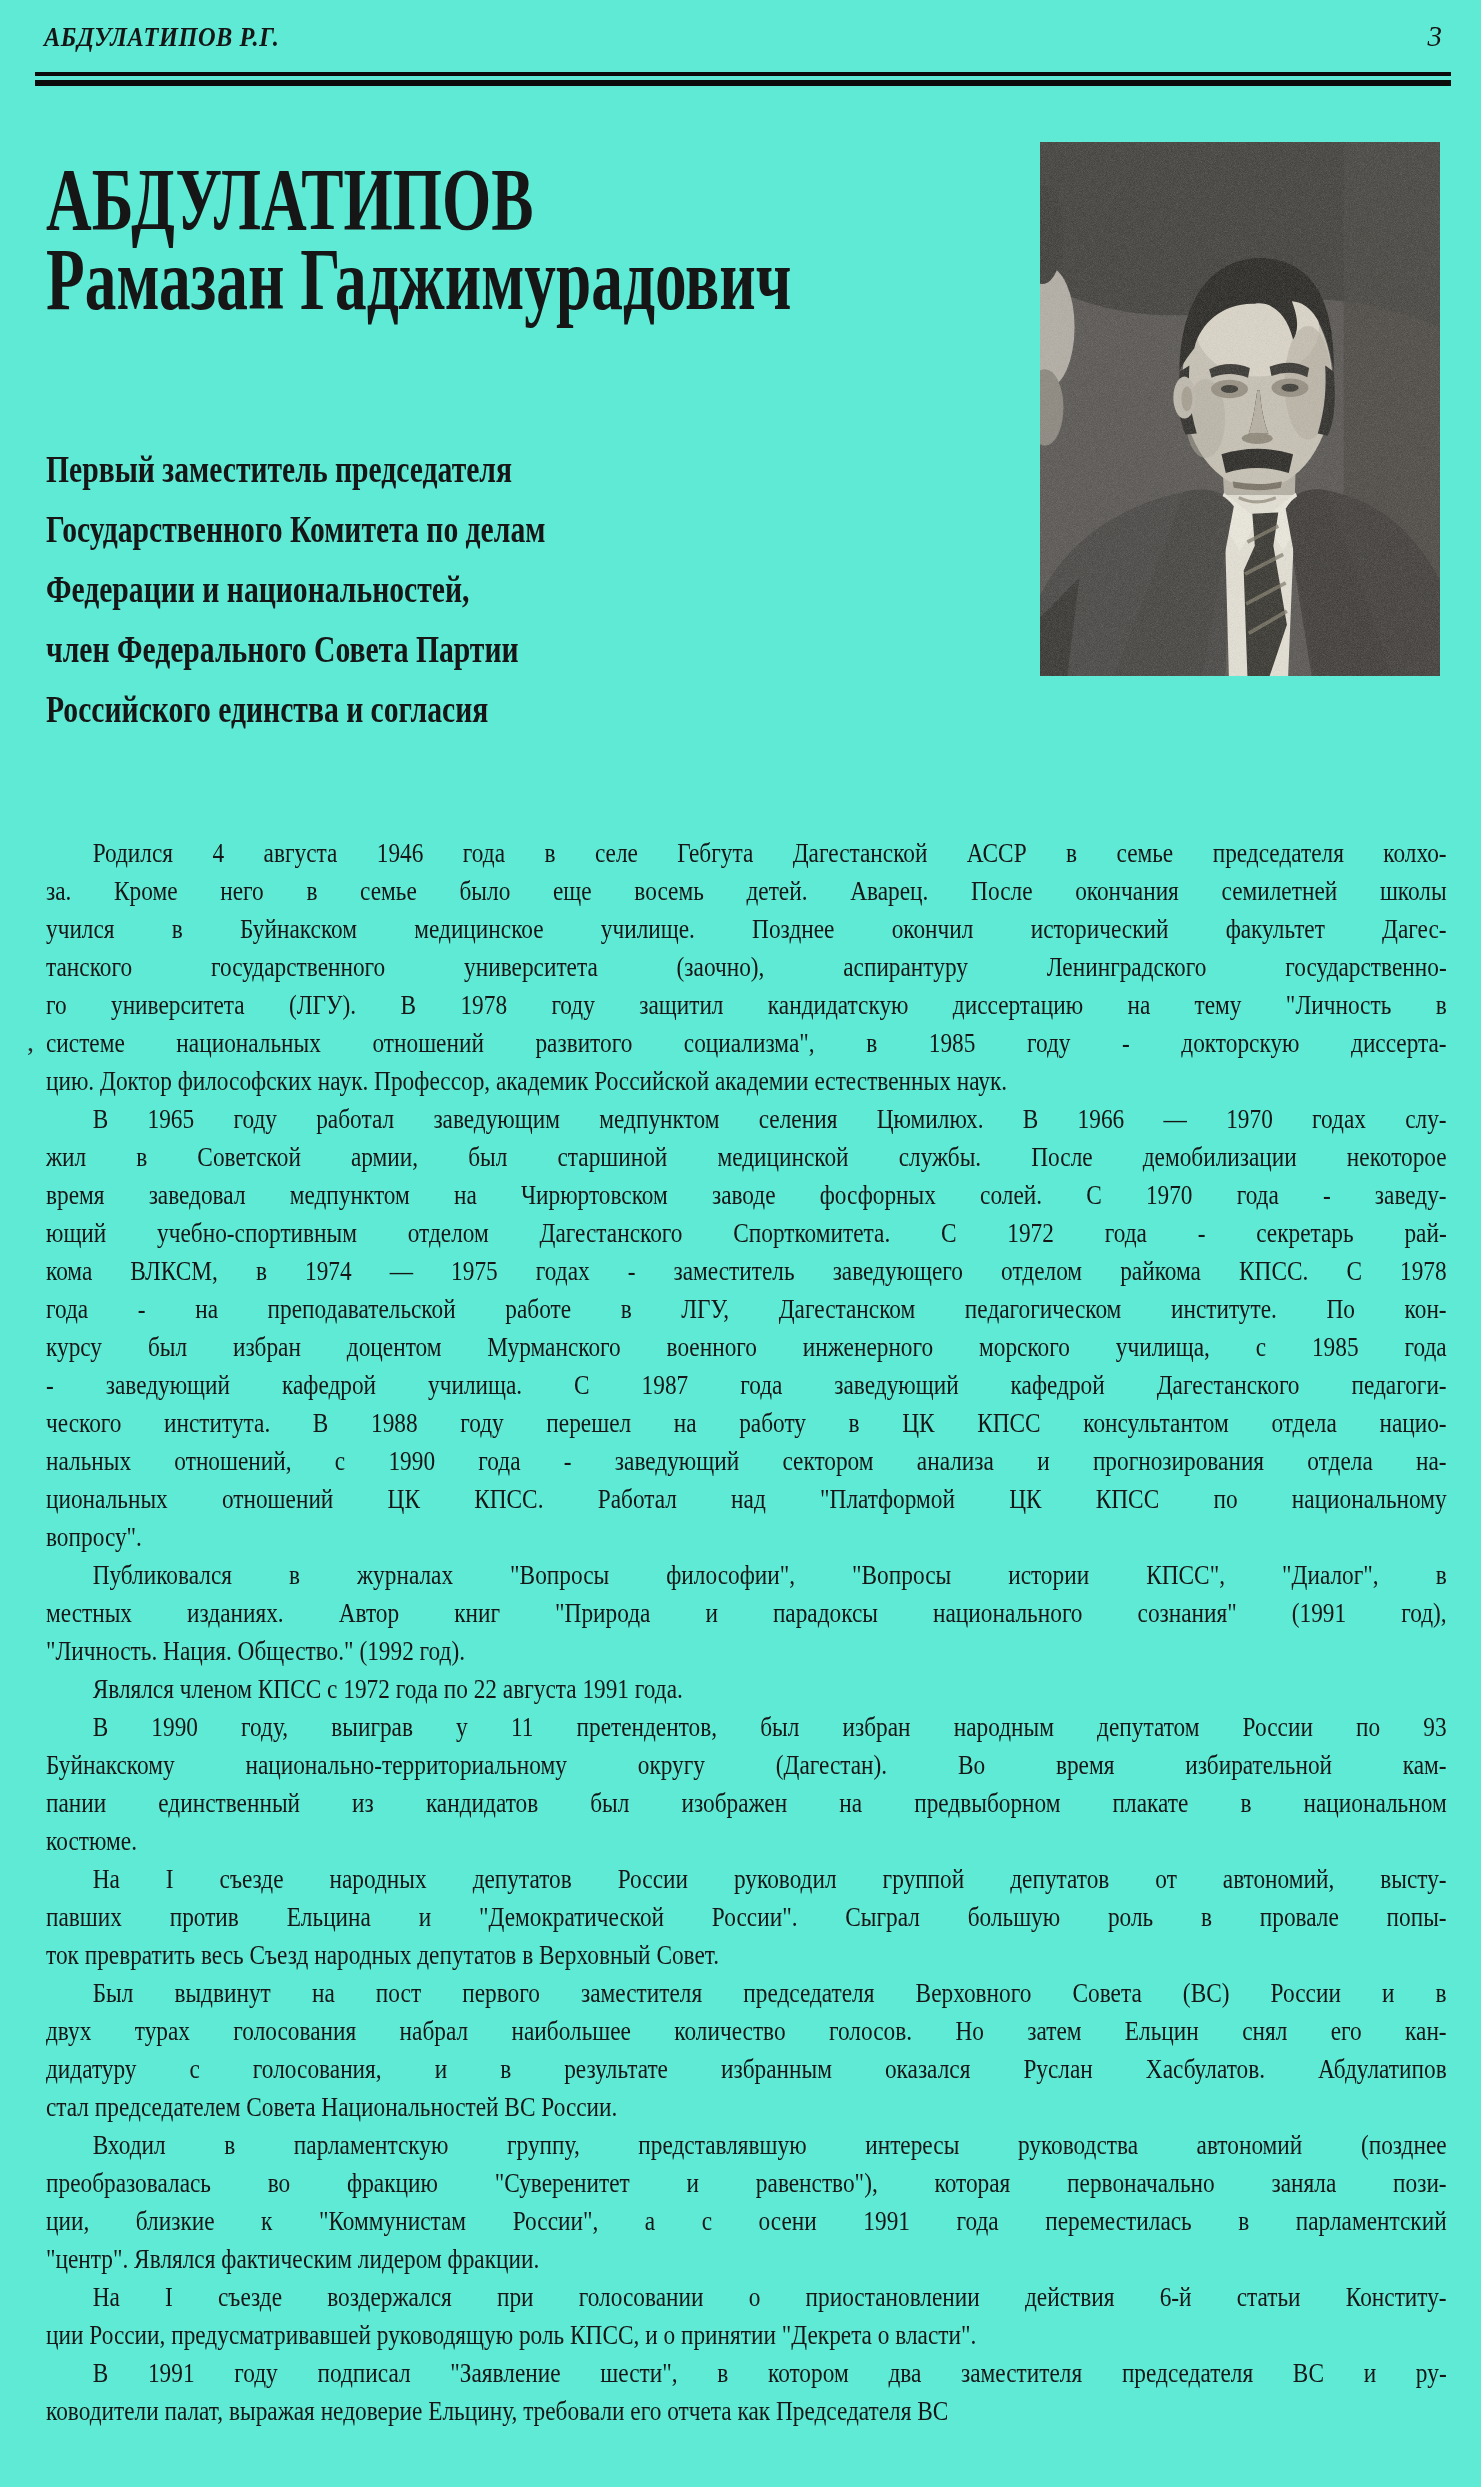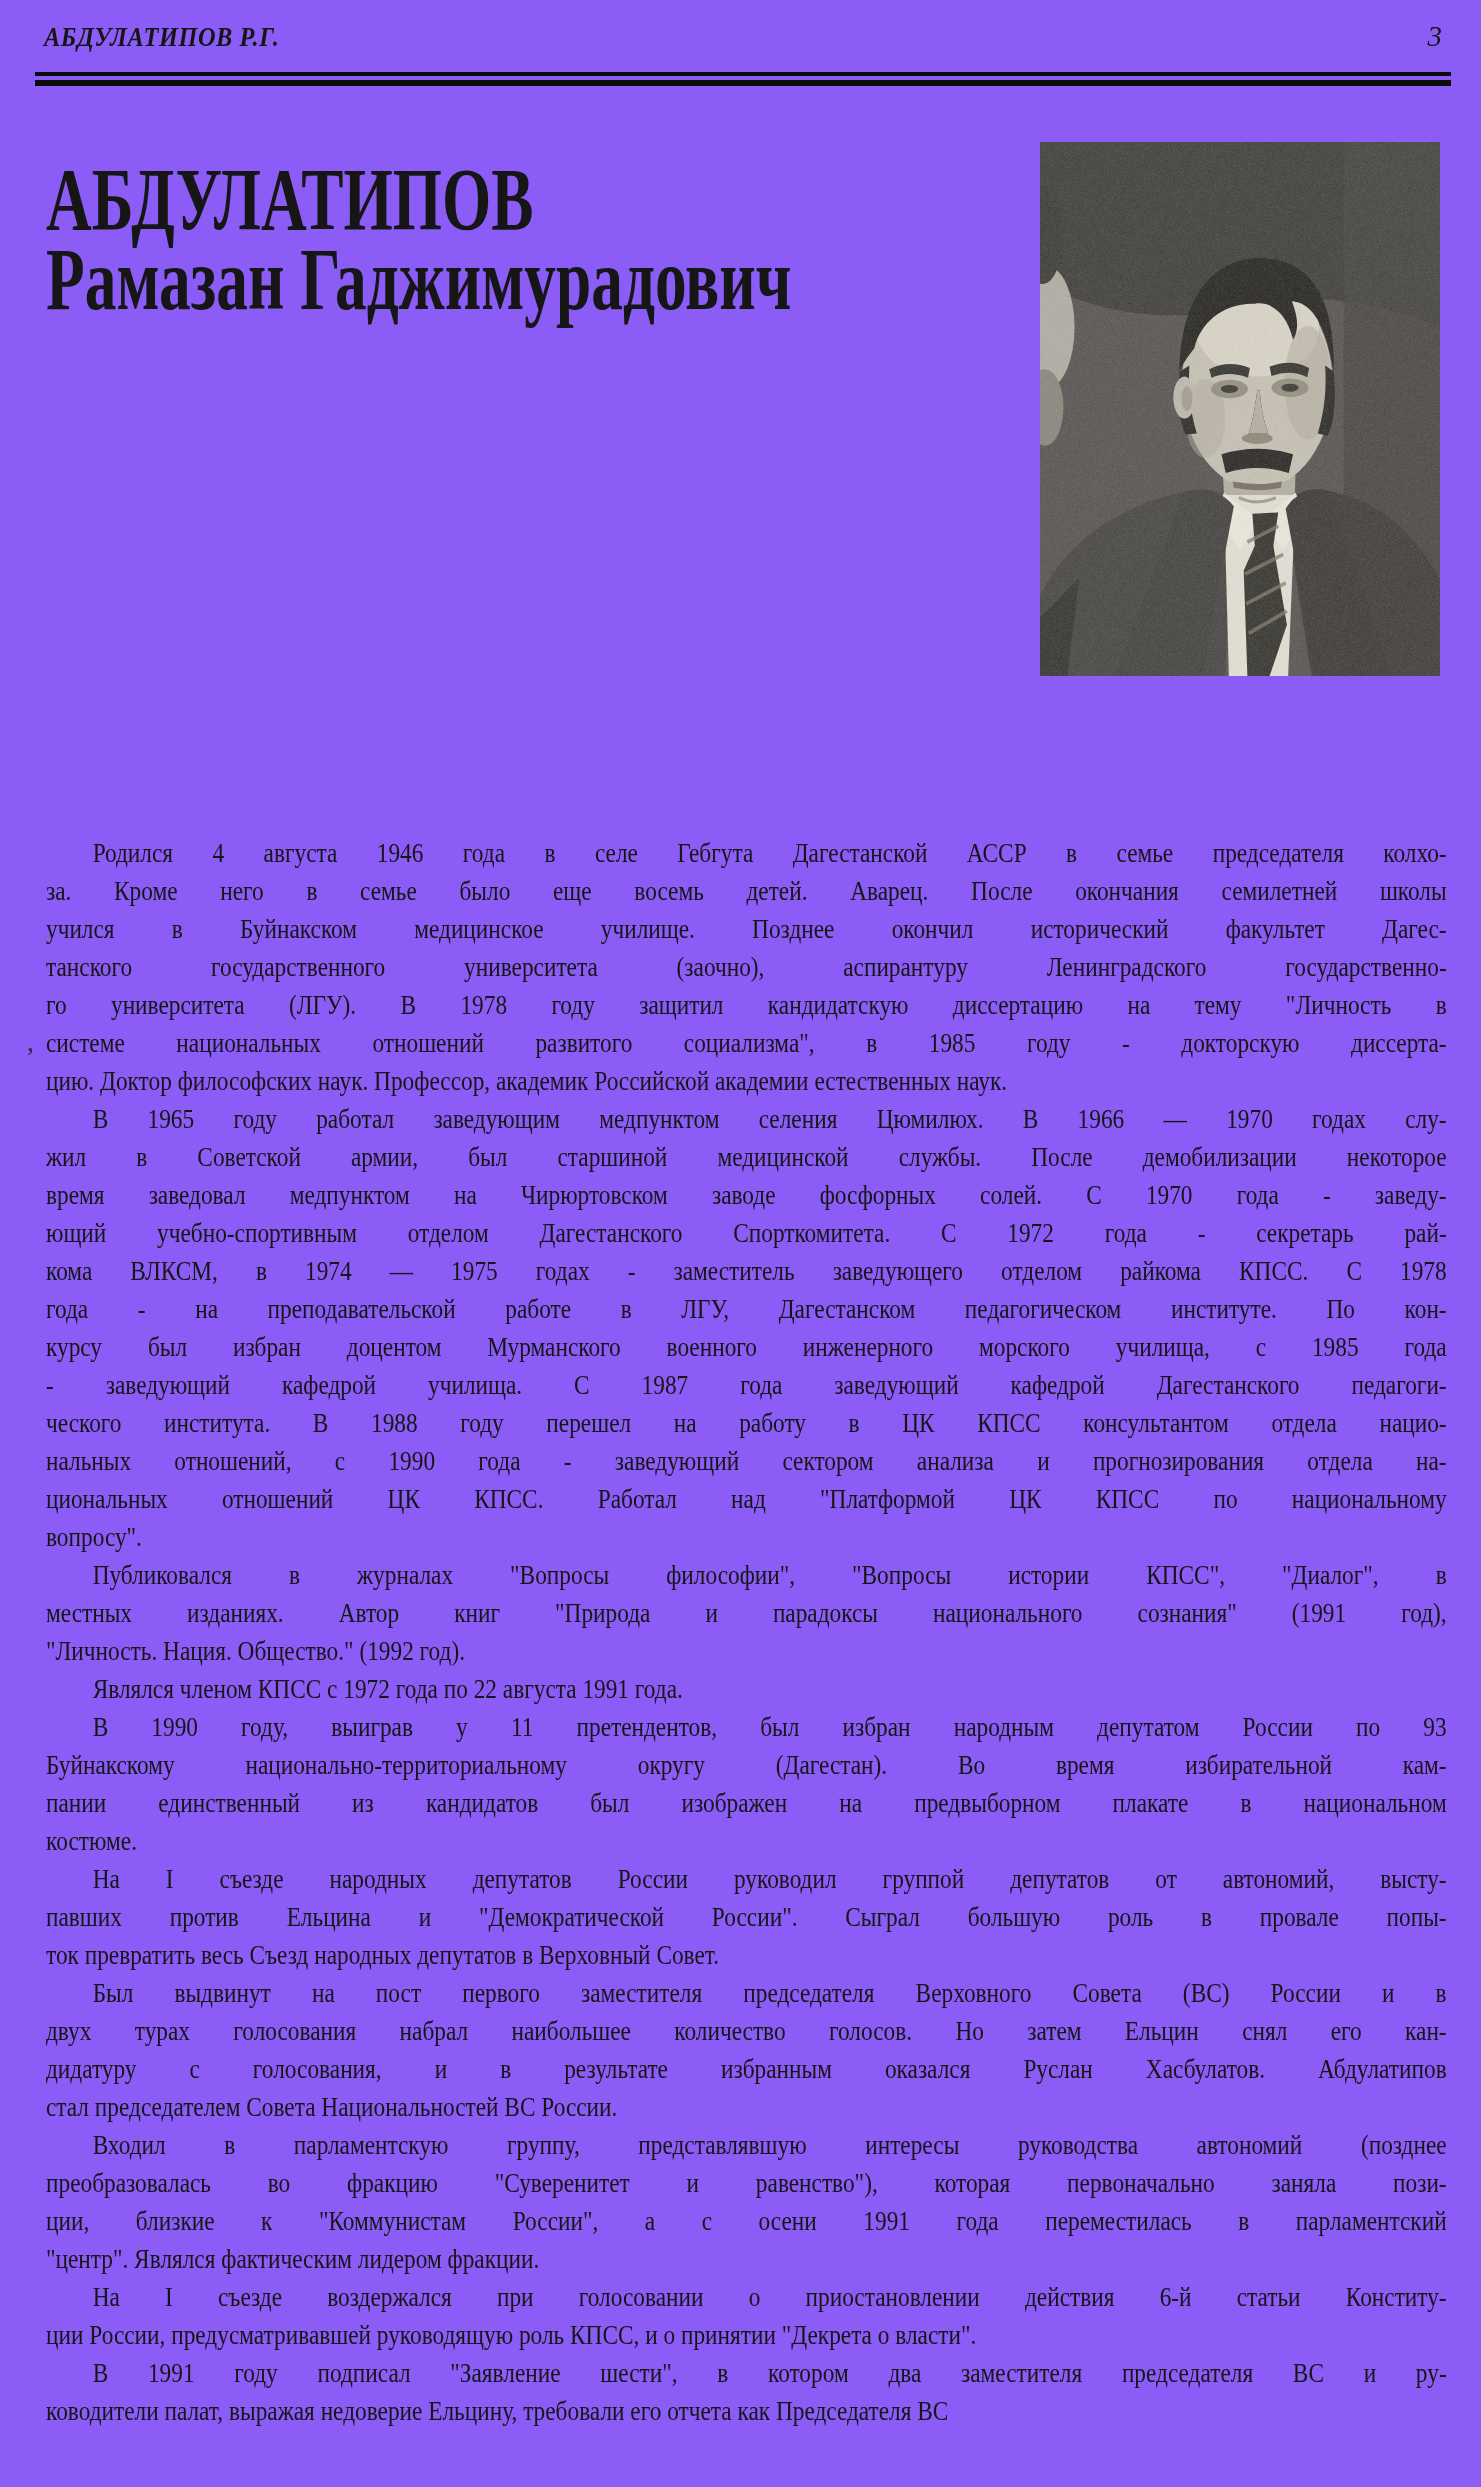--- a/index.html
+++ b/index.html
@@ -1,19 +1,19 @@
 <!DOCTYPE html>
 <html style="font-size:10px"><head>
 <meta charset="utf-8">
 <style>
   html,body{margin:0;padding:0;background:#e8e8e6;}
   .page{
     position:relative;
     width:1481px;height:2487px;
-    background:#8b5cf6;
+    background:#5eead4;
     overflow:hidden;
     font-family:"Liberation Serif", serif;
     color:#161616;
   }
   
   .running-header{
     position:absolute;left:44px;top:22px;
     font-size:26.5px;font-style:italic;font-weight:bold;
     letter-spacing:0.6px;white-space:nowrap;
     transform:scaleX(.92);transform-origin:0 0;
@@ -67,20 +67,27 @@
 
   <div class="running-header">АБДУЛАТИПОВ Р.Г.</div>
   <div class="page-number">3</div>
 
   <div class="rule rule-1"></div>
   <div class="rule rule-2"></div>
 
   <div class="entry-title l1">АБДУЛАТИПОВ</div>
   <div class="entry-title l2">Рамазан Гаджимурадович</div>
 
+  <div class="position-block">
+      <div class="pos-line">Первый заместитель председателя</div>
+      <div class="pos-line">Государственного Комитета по делам</div>
+      <div class="pos-line">Федерации и национальностей,</div>
+      <div class="pos-line">член Федерального Совета Партии</div>
+      <div class="pos-line">Российского единства и согласия</div>
+    </div>
 
   <div class="photo">
     <svg viewBox="0 0 648 865" preserveAspectRatio="none" aria-hidden="true">
       <defs>
         <filter id="grain" x="0" y="0" width="100%" height="100%">
           <feTurbulence type="fractalNoise" baseFrequency="0.8" numOctaves="2" stitchTiles="stitch"></feTurbulence>
           <feColorMatrix type="saturate" values="0"></feColorMatrix>
         </filter>
       </defs>
 

